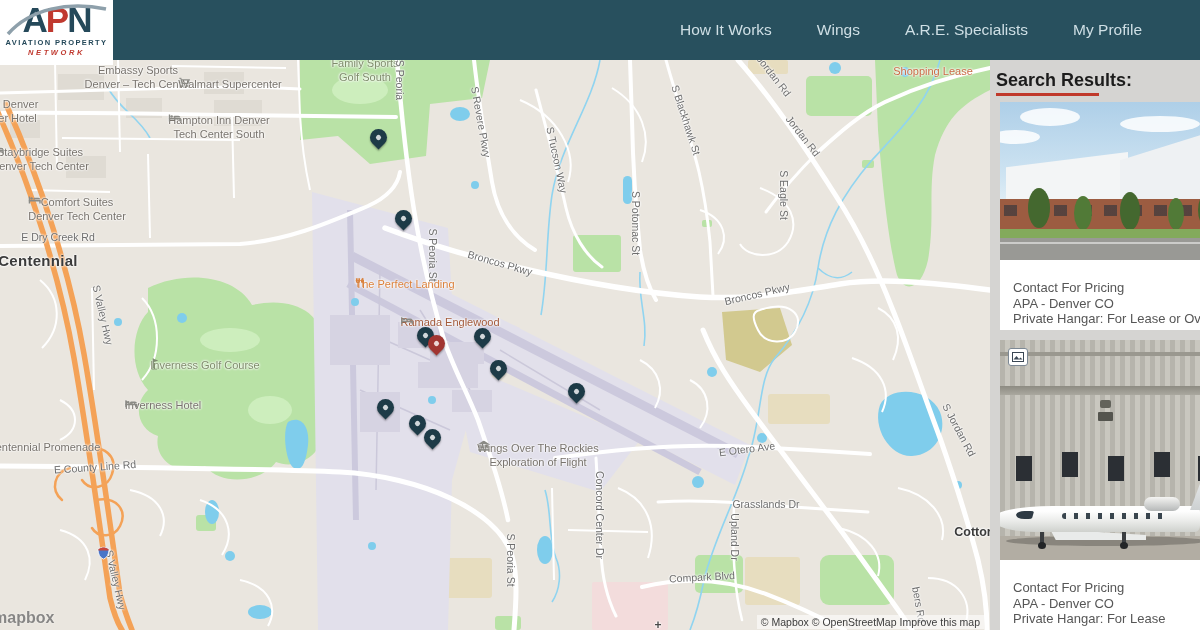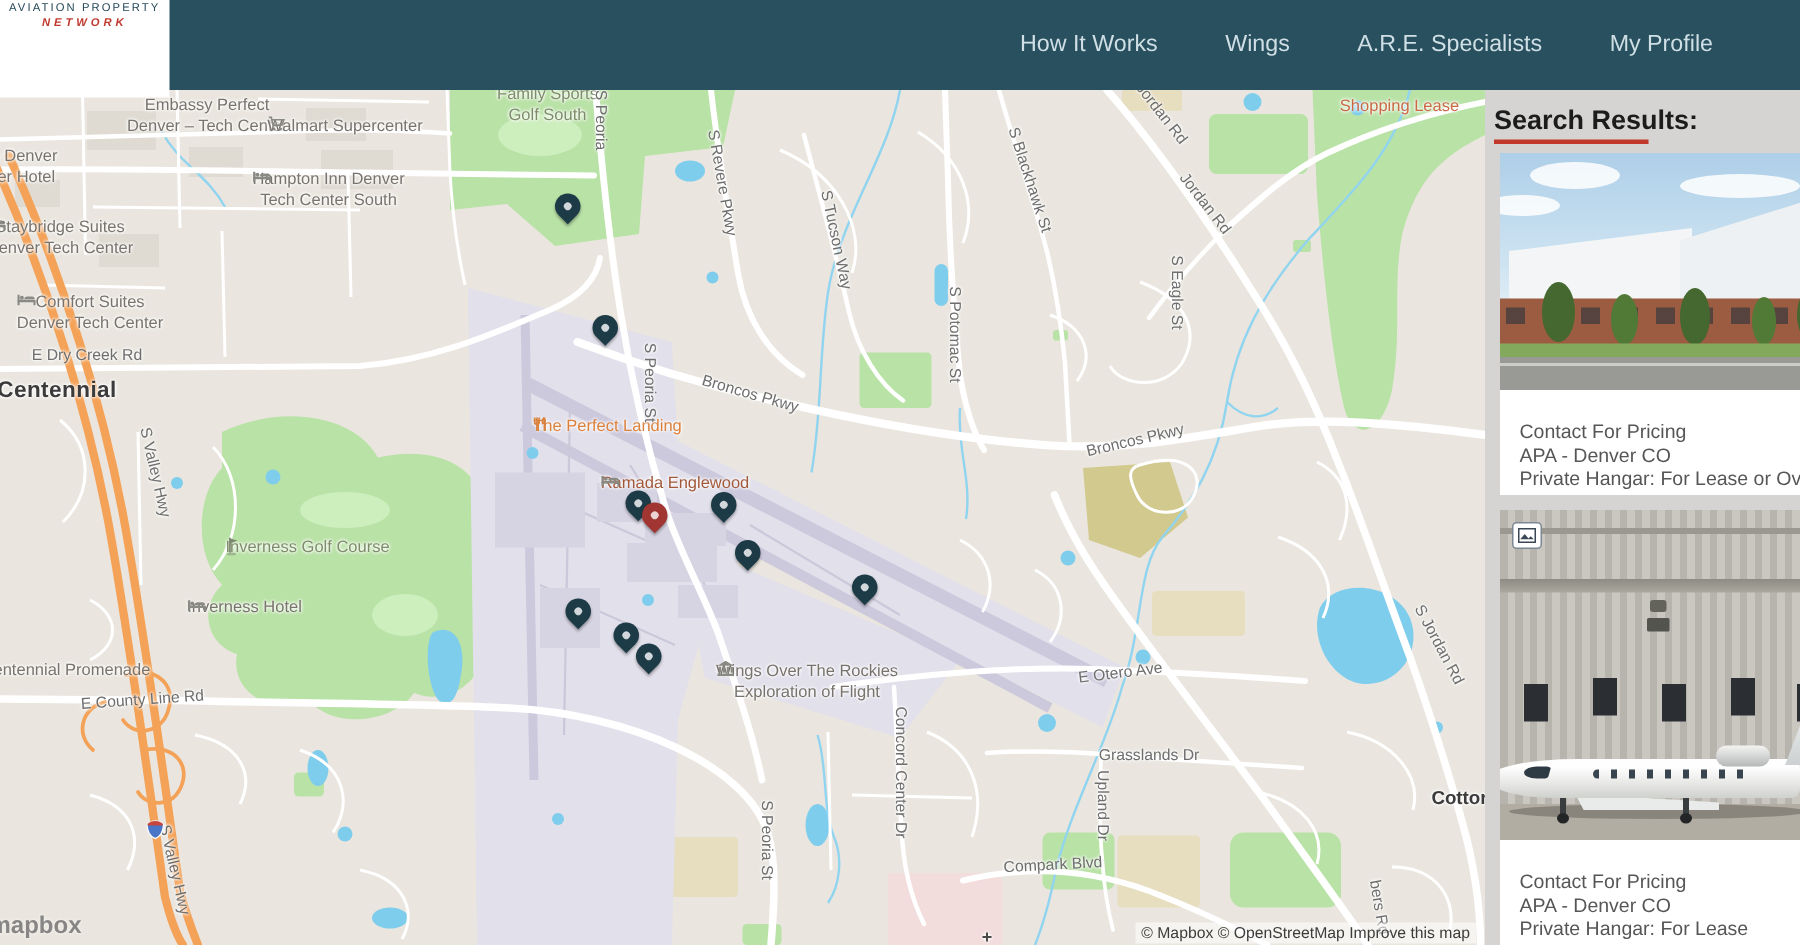--- a/index.html
+++ b/index.html
@@ -5,21 +5,21 @@
   html,body{margin:0;padding:0;background:#fff;}
   #app{position:relative;width:1200px;height:630px;overflow:hidden;font-family:"Liberation Sans",sans-serif;}
 
   
   .header{position:absolute;left:0;top:0;width:1200px;height:60px;background:#28505e;z-index:20;}
   .logo-box{position:absolute;left:0;top:0;width:113px;height:65px;background:#fff;z-index:30;text-align:center;cursor:pointer;}
   .logo-apn{font-size:35px;font-weight:bold;letter-spacing:-2px;line-height:37px;margin-top:1px;position:relative;}
   .logo-apn .lt{color:#25495a;}
   .logo-apn .lr{color:#c0392f;}
   .logo-swoosh{position:absolute;left:0;top:0;width:113px;height:40px;pointer-events:none;}
-  .logo-tag1{font-size:7.5px;font-weight:normal;letter-spacing:1.4px;color:#25495a;line-height:10px;}
+  .logo-tag1{font-size:7.5px;font-weight:bold;letter-spacing:1.4px;color:#25495a;line-height:10px;}
   .logo-tag2{font-size:7.5px;font-weight:bold;letter-spacing:2.6px;color:#c0392f;line-height:10px;font-style:italic;}
   .search-input{position:absolute;left:128px;top:13px;width:522px;height:21px;border:1px solid #d8d8d8;border-radius:3px;padding:0 8px;font-size:12px;color:#333;font-family:"Liberation Sans",sans-serif;outline:none;}
   .nav{position:absolute;right:58px;top:0;height:60px;display:flex;gap:45px;align-items:center;}
   .nav-item{color:#cfdfe5;font-size:15.5px;cursor:pointer;white-space:nowrap;}
 
   
   .map{position:absolute;left:0;top:60px;width:990px;height:570px;background:#eae6df;overflow:hidden;}
   .map svg{position:absolute;left:0;top:0;}
   .map-layers{position:absolute;left:0;top:0;width:990px;height:570px;}
   .mlabel{position:absolute;text-align:center;white-space:nowrap;color:#78736d;font-size:11px;line-height:12.5px;
@@ -93,20 +93,26 @@
 
   <div class="header">
     <div class="nav">
       <div class="nav-item">How It Works</div>
       <div class="nav-item">Wings</div>
       <div class="nav-item">A.R.E. Specialists</div>
       <div class="nav-item">My Profile</div>
     </div>
   </div>
   <div class="logo-box">
+    <div class="logo-apn">
+      <span class="lt">A</span><span class="lr">P</span><span class="lt">N</span>
+      <svg class="logo-swoosh" viewBox="0 0 113 40">
+        <path d="M8 33 C30 8 68 0 106 8" stroke="#8ea0ab" stroke-width="3.5" fill="none"></path>
+      </svg>
+    </div>
     <div class="logo-tag1">AVIATION PROPERTY</div>
     <div class="logo-tag2">NETWORK</div>
   </div>
   <input class="search-input" type="text" value="apa" style="">
 
   <div class="map">
     <svg width="990" height="570" viewBox="0 0 990 570">
 
       <path fill="#b9e2a6" d="M300,0 L490,0 L482,38 L430,44 L426,96 L370,104 L338,76 L300,80 Z"></path>
       <ellipse cx="360" cy="30" rx="28" ry="14" fill="#cdeebd"></ellipse>
@@ -249,21 +255,21 @@
       <g stroke="#f4a257" fill="none" stroke-linecap="round">
         <path stroke-width="2.5" d="M84,390 C104,384 118,396 112,414 C108,428 90,432 82,420"></path>
         <path stroke-width="2.5" d="M96,440 C116,436 128,450 120,466 C114,478 98,478 92,468"></path>
         <path stroke-width="2.5" d="M70,408 C54,412 50,430 62,440"></path>
         <path stroke-width="5.5" d="M-4,48 C32,128 60,218 74,298 C88,378 100,468 110,538 C114,554 118,564 122,570"></path>
         <path stroke-width="5.5" d="M6,44 C42,124 70,214 84,294 C98,374 110,464 120,534 C124,550 128,560 132,570"></path>
       </g>
     </svg>
     <div class="map-layers" id="label-layer">
         <div class="mlabel poi" style="left: 138px; top: 17px; transform: translate(-50%, -50%);">
-          <div>Embassy Perfect</div>
+          <div>Embassy Sports</div>
           <div>Denver – Tech Center</div>
         </div>
         <div class="mlabel poi" style="left: 230px; top: 24px; transform: translate(-50%, -50%);">
           <div class="micon">
             <svg width="12" height="11" viewBox="0 0 12 11">
               <g fill="none" stroke="#8a8a85" stroke-width="1.1">
                 <path d="M1 1h1.6l1.2 5.2h5.8L11 2.6H3"></path>
               </g>
               <circle cx="4.4" cy="8.8" r="1" fill="#8a8a85"></circle>
               <circle cx="8.8" cy="8.8" r="1" fill="#8a8a85"></circle>
@@ -298,21 +304,21 @@
                 <rect x="0.5" y="5.4" width="12" height="1.6" rx="0.8"></rect>
                 <rect x="11.1" y="5.8" width="1.4" height="3.2"></rect>
                 <circle cx="3.4" cy="4" r="1.3"></circle>
                 <path d="M5 4.8c0-1 .8-1.6 2-1.6h3c1.4 0 2 .8 2 1.8H5z"></path>
               </g>
             </svg>
           </div>
           <div>Staybridge Suites</div>
           <div>Denver Tech Center</div>
         </div>
-        <div class="mlabel poi" style="left: 60px; top: 148px; transform: translate(-50%, -50%);">
+        <div class="mlabel poi" style="left: 77px; top: 148px; transform: translate(-50%, -50%);">
           <div class="micon">
             <svg width="13" height="10" viewBox="0 0 13 10">
               <g fill="#8a8a85">
                 <rect x="0.5" y="2" width="1.4" height="7"></rect>
                 <rect x="0.5" y="5.4" width="12" height="1.6" rx="0.8"></rect>
                 <rect x="11.1" y="5.8" width="1.4" height="3.2"></rect>
                 <circle cx="3.4" cy="4" r="1.3"></circle>
                 <path d="M5 4.8c0-1 .8-1.6 2-1.6h3c1.4 0 2 .8 2 1.8H5z"></path>
               </g>
             </svg>

